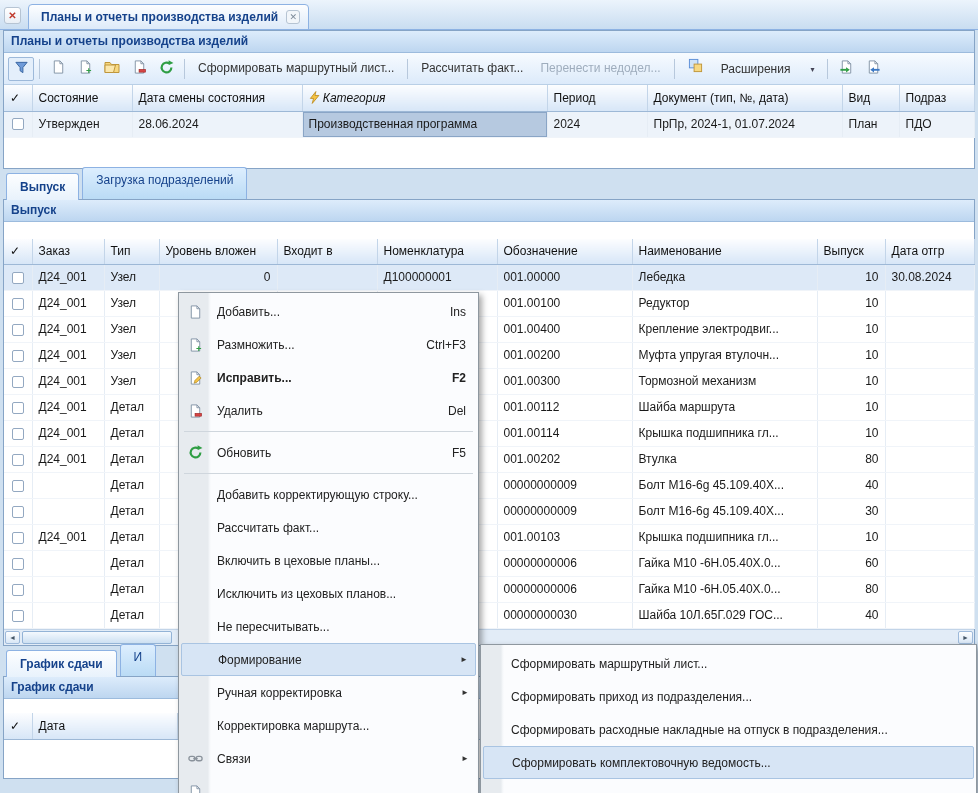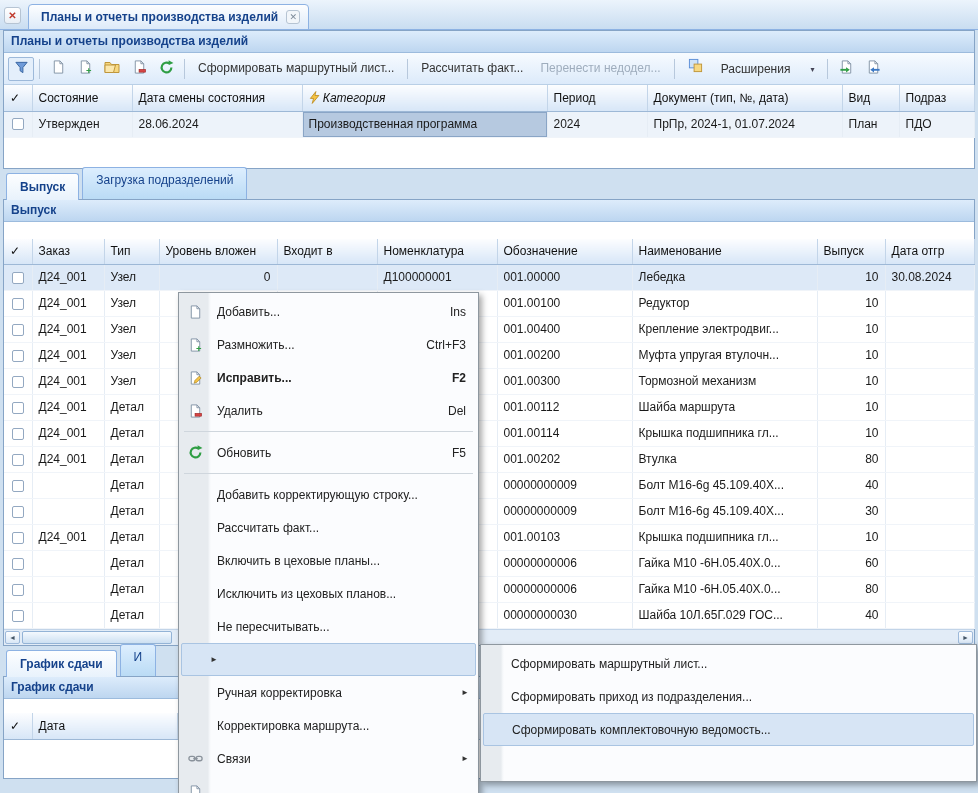--- a/index.html
+++ b/index.html
@@ -531,20 +531,21 @@
       <div class="menu-item">
         <span class="mi-icon"></span>
         <span class="mi-label">Исключить из цеховых планов...</span>
       </div>
       <div class="menu-item">
         <span class="mi-icon"></span>
         <span class="mi-label">Не пересчитывать...</span>
       </div>
       <div class="menu-item hl">
         <span class="mi-icon"></span>
+        <span class="mi-label">Формирование</span>
         <span class="mi-arrow">►</span>
       </div>
       <div class="menu-item">
         <span class="mi-icon"></span>
         <span class="mi-label">Ручная корректировка</span>
         <span class="mi-arrow">►</span>
       </div>
       <div class="menu-item">
         <span class="mi-icon"></span>
         <span class="mi-label">Корректировка маршрута...</span>
@@ -572,20 +573,24 @@
     </div>
   <div class="menu" id="format-submenu">
       <div class="menu-item">
         <span class="mi-icon"></span>
         <span class="mi-label">Сформировать маршрутный лист...</span>
       </div>
       <div class="menu-item">
         <span class="mi-icon"></span>
         <span class="mi-label">Сформировать приход из подразделения...</span>
       </div>
+      <div class="menu-item">
+        <span class="mi-icon"></span>
+        <span class="mi-label">Сформировать расходные накладные на отпуск в подразделения...</span>
+      </div>
       <div class="menu-item hl">
         <span class="mi-icon"></span>
         <span class="mi-label">Сформировать комплектовочную ведомость...</span>
       </div>
       <div class="menu-item">
         <span class="mi-icon"></span>
         <span class="mi-label"></span>
       </div>
     </div>
 </div>

